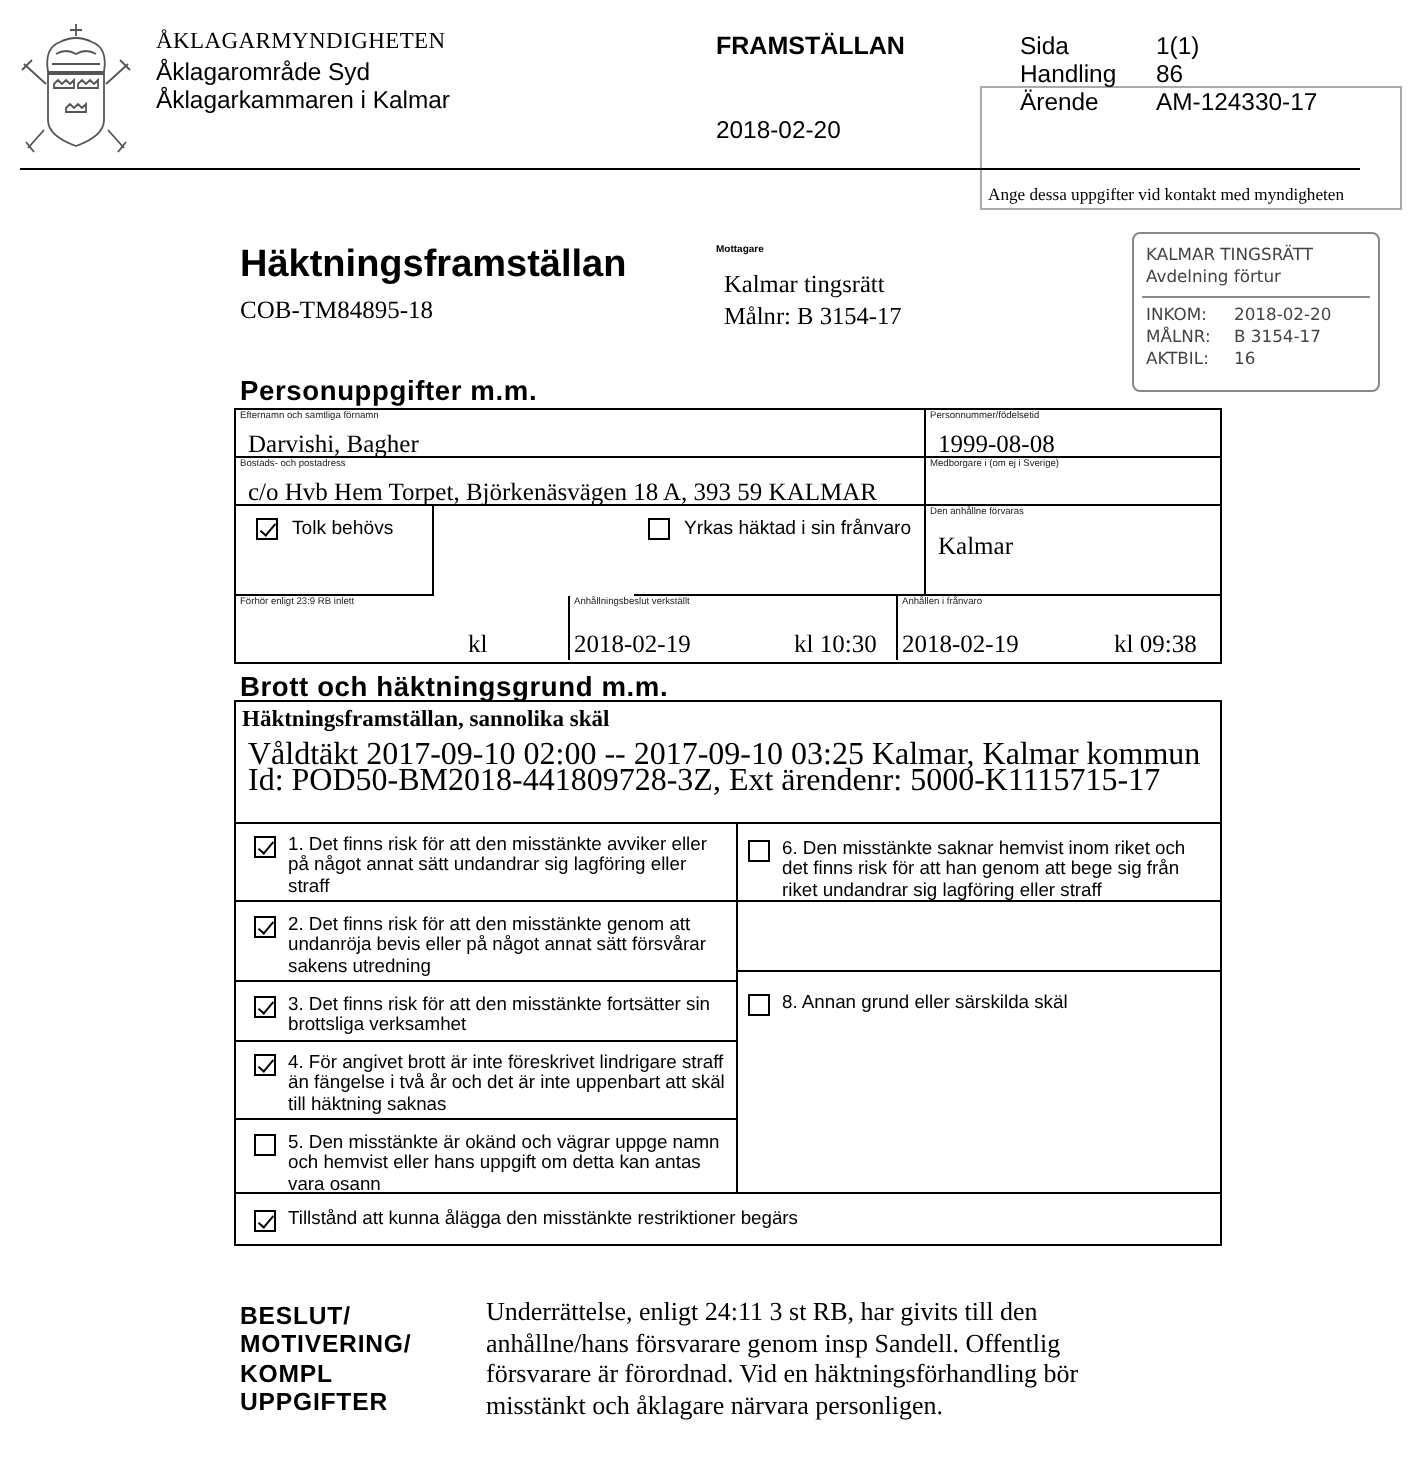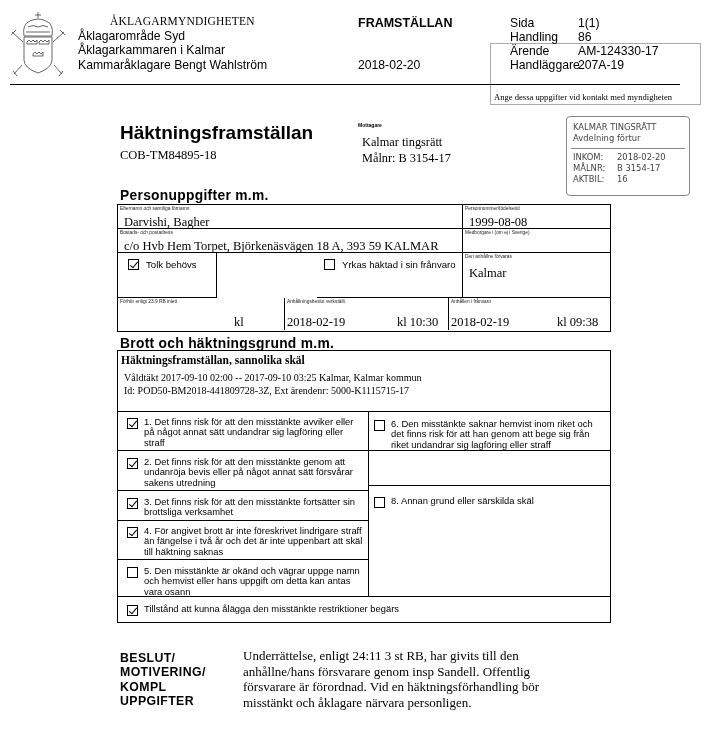--- a/index.html
+++ b/index.html
@@ -1,18 +1,18 @@
 <!DOCTYPE html>
 <html><head>
 <meta charset="utf-8">
 <style>
   * { box-sizing: border-box; margin: 0; padding: 0; }
   body { width: 710px; height: 730px; background: #fff; position: relative; overflow: hidden; color: #000; font-family: "Liberation Sans", sans-serif; }
   .abs { position: absolute; }
-  .serif { font-family: "Liberation Serif", serif; margin-left: 32px; }
+  .serif { font-family: "Liberation Serif", serif; }
   .crest { left: 8px; top: 10px; width: 60px; height: 68px; }
   .org { left: 78px; top: 14px; font-size: 12.2px; line-height: 14.5px; }
   .org .caps { font-size: 11.5px; letter-spacing: 0.2px; }
   .doctype { left: 358px; top: 16px; font-weight: bold; font-size: 12.5px; }
   .docdate { left: 358px; top: 58px; font-size: 12.2px; }
   .meta { left: 510px; top: 16px; font-size: 12.2px; line-height: 14px; }
   .meta .row { display: flex; }
   .meta .k { width: 68px; }
   .metabox { left: 490px; top: 43px; width: 211px; height: 62px; border: 1px solid #aaa; }
   .metanote { left: 494px; top: 92px; font-size: 8.6px; font-family: "Liberation Serif", serif; }
@@ -30,21 +30,21 @@
   .sec2 { left: 120px; top: 336px; }
   .grid { left: 117px; top: 204px; width: 494px; height: 128px; border: 1.5px solid #000; }
   .cell { position: absolute; border-right: 1px solid #000; border-bottom: 1px solid #000; }
   .lbl { position: absolute; left: 2px; top: 1px; font-size: 4.8px; color: #222; }
   .val { position: absolute; font-family: "Liberation Serif", serif; font-size: 12.5px; line-height: 12px; }
   .cb { display: inline-block; width: 11px; height: 11px; border: 1px solid #000; position: relative; vertical-align: middle; }
   .cb.on::after { content: ""; position: absolute; left: 3px; top: 0px; width: 3px; height: 7px; border-right: 1.6px solid #000; border-bottom: 1.6px solid #000; transform: rotate(40deg); }
   .cbl { font-size: 9.6px; line-height: 10px; }
   .brott { left: 117px; top: 350px; width: 494px; height: 273px; border: 1.5px solid #000; }
   .brott .head { position: absolute; left: 3px; top: 3px; font-family: "Liberation Serif", serif; font-weight: bold; font-size: 11.5px; }
-  .brott .desc { position: absolute; left: 6px; top: 21px; font-family: "Liberation Serif", serif; font-size: 10px; line-height: 12.5px; }
+  .brott .desc { position: absolute; left: 6px; top: 21px; font-family: "Liberation Serif", serif; font-size: 16px; line-height: 12.5px; }
   .reason { position: absolute; font-size: 9.4px; line-height: 10.4px; display: flex; }
   .reason .cb { flex: none; margin-right: 6px; margin-top: 1px; }
   .hline { position: absolute; border-top: 1px solid #000; }
   .vline { position: absolute; border-left: 1px solid #000; }
   .beslut-l { left: 120px; top: 651px; font-weight: bold; font-size: 12.3px; line-height: 14.3px; letter-spacing: 0.4px; }
   .beslut-t { left: 243px; top: 648px; width: 380px; font-family: "Liberation Serif", serif; font-size: 13px; line-height: 15.7px; }
 </style>
 </head>
 <body>
 
@@ -58,41 +58,36 @@
     <path d="M31 32 l2 -2 l2 2 l2 -2 l2 2 l2 -2 l0 4 l-10 0 z"></path>
     <path d="M25 44 l2 -2 l2 2 l2 -2 l2 2 l2 -2 l0 4 l-10 0 z"></path>
     <path d="M4 22 L15 32 M3 25 L8 20 M56 22 L45 32 M57 25 L52 20"></path>
     <path d="M14 55 L6 64 M46 55 L54 64 M5 61 L9 66 M55 61 L51 66"></path>
   </svg>
 </div>
 <div class="abs org">
   <div class="caps serif">ÅKLAGARMYNDIGHETEN</div>
   <div>Åklagarområde Syd</div>
   <div>Åklagarkammaren i Kalmar</div>
-  <div>Kammaråklagare Bengt Wahlström</div>
 </div>
 <div class="abs doctype">FRAMSTÄLLAN</div>
 <div class="abs docdate">2018-02-20</div>
 <div class="abs metabox"></div>
 <div class="abs meta">
   <div class="row">
       <span class="k">Sida</span>
       <span>1(1)</span>
     </div>
   <div class="row">
       <span class="k">Handling</span>
       <span>86</span>
     </div>
   <div class="row">
       <span class="k">Ärende</span>
       <span>AM-124330-17</span>
-    </div>
-  <div class="row">
-      <span class="k">Handläggare</span>
-      <span>207A-19</span>
     </div>
 </div>
 <div class="abs hrule"></div>
 <div class="abs metanote">Ange dessa uppgifter vid kontakt med myndigheten</div>
 
 <div class="abs title">Häktningsframställan</div>
 <div class="abs refno">COB-TM84895-18</div>
 <div class="abs mott-label">Mottagare</div>
 <div class="abs mott">
   <div>Kalmar tingsrätt</div>

